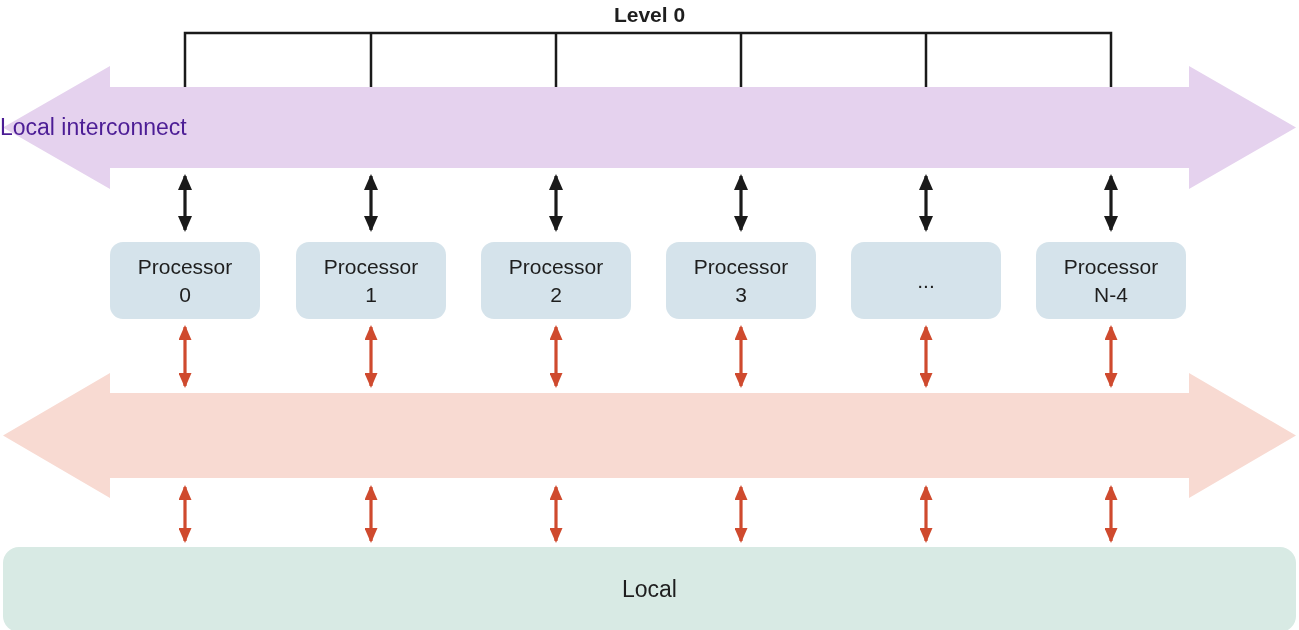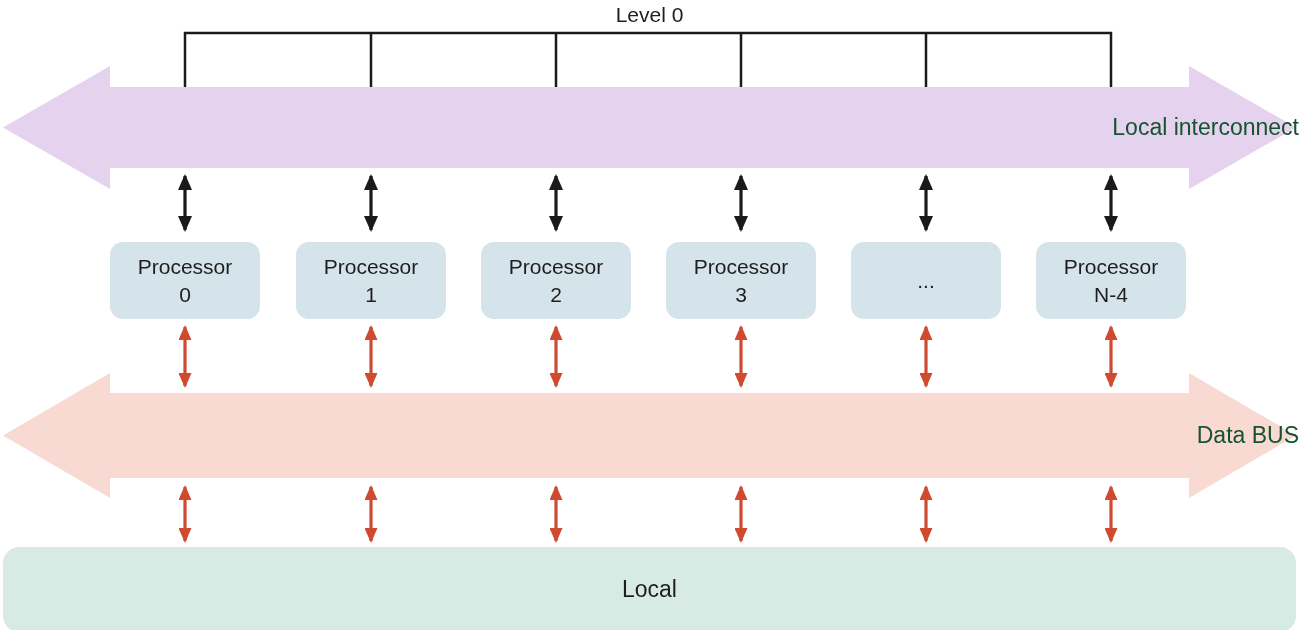--- a/index.html
+++ b/index.html
@@ -7,25 +7,25 @@
     position:relative;
     width:1299px;height:630px;
     overflow:hidden;
     background:#ffffff;
     font-family:"Liberation Sans","DejaVu Sans",sans-serif;
     color:#1e1e1e;
   }
   .layer{position:absolute;left:0;top:0;width:1299px;height:630px;}
   .level-label{
     position:absolute;left:0;top:1px;width:100%;
-    text-align:center;font-size:21px;line-height:28px;color:#1e1e1e;
+    text-align:center;font-size:21px;line-height:28px;color:#1e1e1e;font-weight:bold;
   }
   .big-label{
-    position:absolute;left:0;width:100%;text-align:right;
-    font-size:23px;line-height:27px;color:#14532d;
+    position:absolute;left:0;width:100%;text-align:left;
+    font-size:23px;line-height:27px;color:#4c1d95;
   }
   .interconnect-label{top:114px;}
   .bus-label{top:422px;}
   .proc-box{
     position:absolute;top:242px;width:150px;height:77px;
     background:#d5e3eb;border-radius:13px;
     display:flex;flex-direction:column;align-items:center;justify-content:center;
     font-size:21px;line-height:28px;text-align:center;color:#1e1e1e;
   }
   .proc-0{left:110px;} .proc-1{left:296px;} .proc-2{left:481px;}
@@ -108,19 +108,18 @@
   </div>
   <div class="proc-box proc-4">
     <span>...</span>
     <span></span>
   </div>
   <div class="proc-box proc-5">
     <span>Processor</span>
     <span>N-4</span>
   </div>
 
-  <div class="big-label bus-label">Data BUS</div>
 
   <div class="memory-box">
     <span>Local</span>
   </div>
 
 </div>
 
 </body></html>

